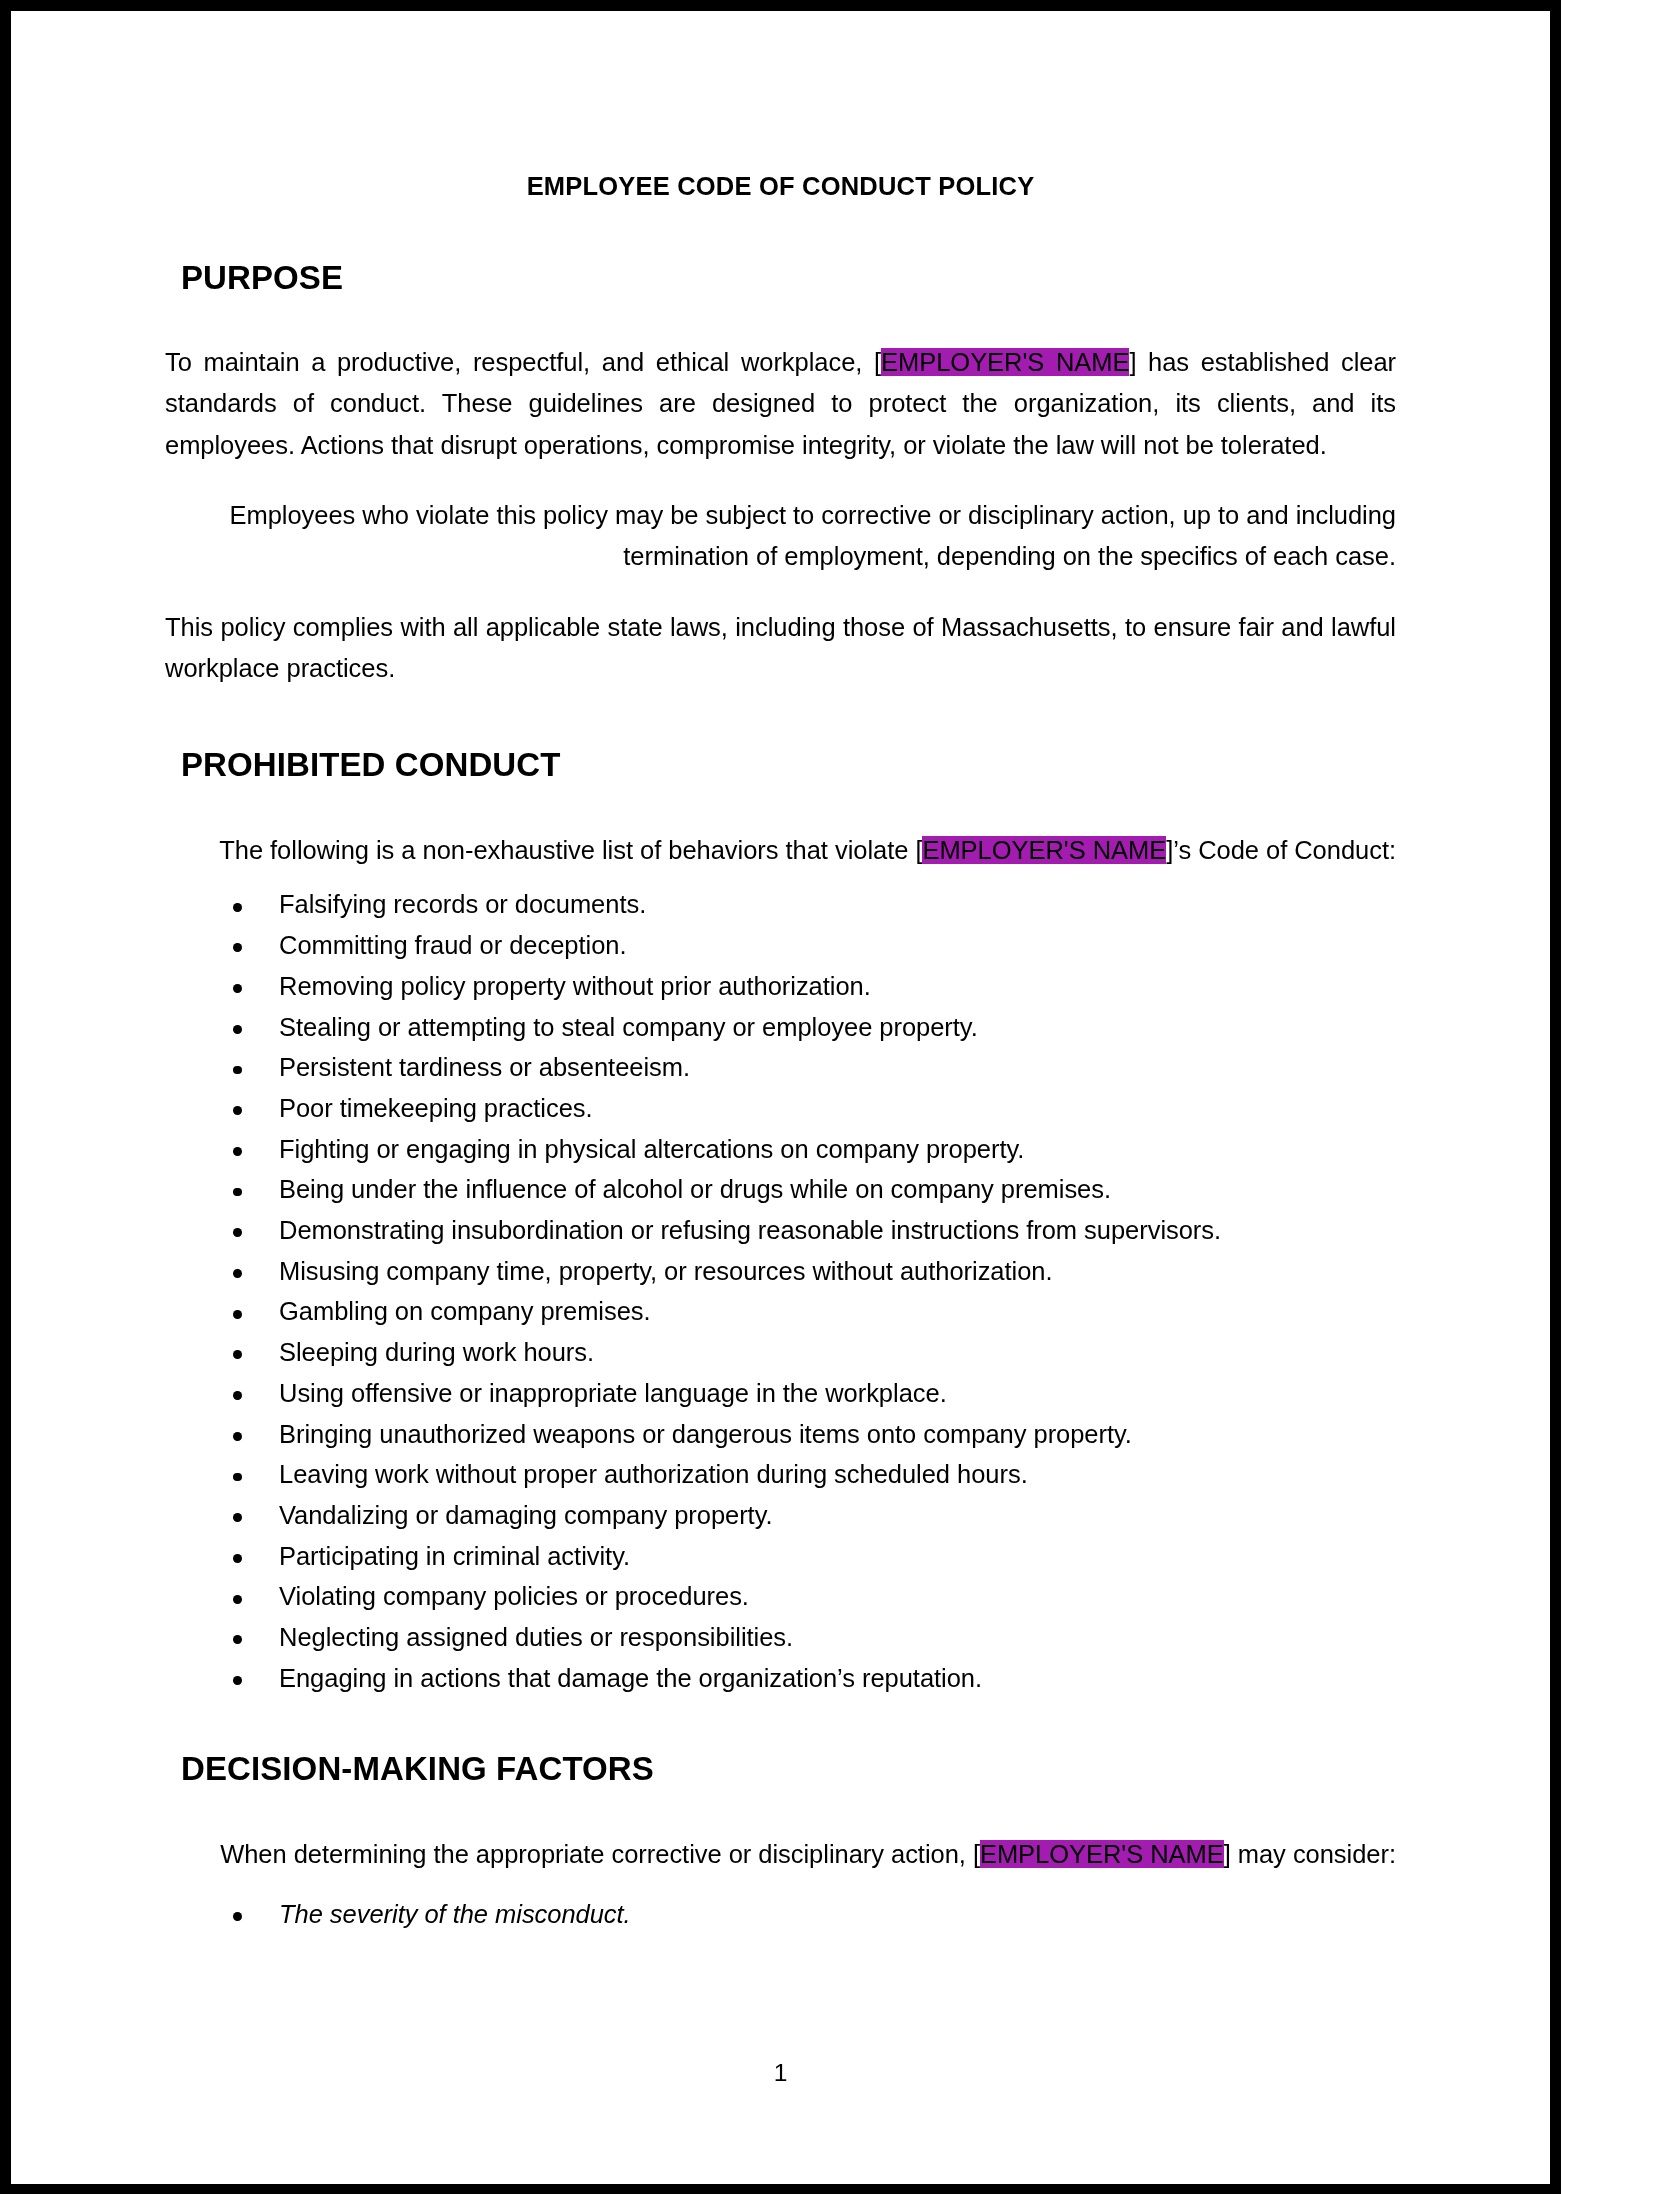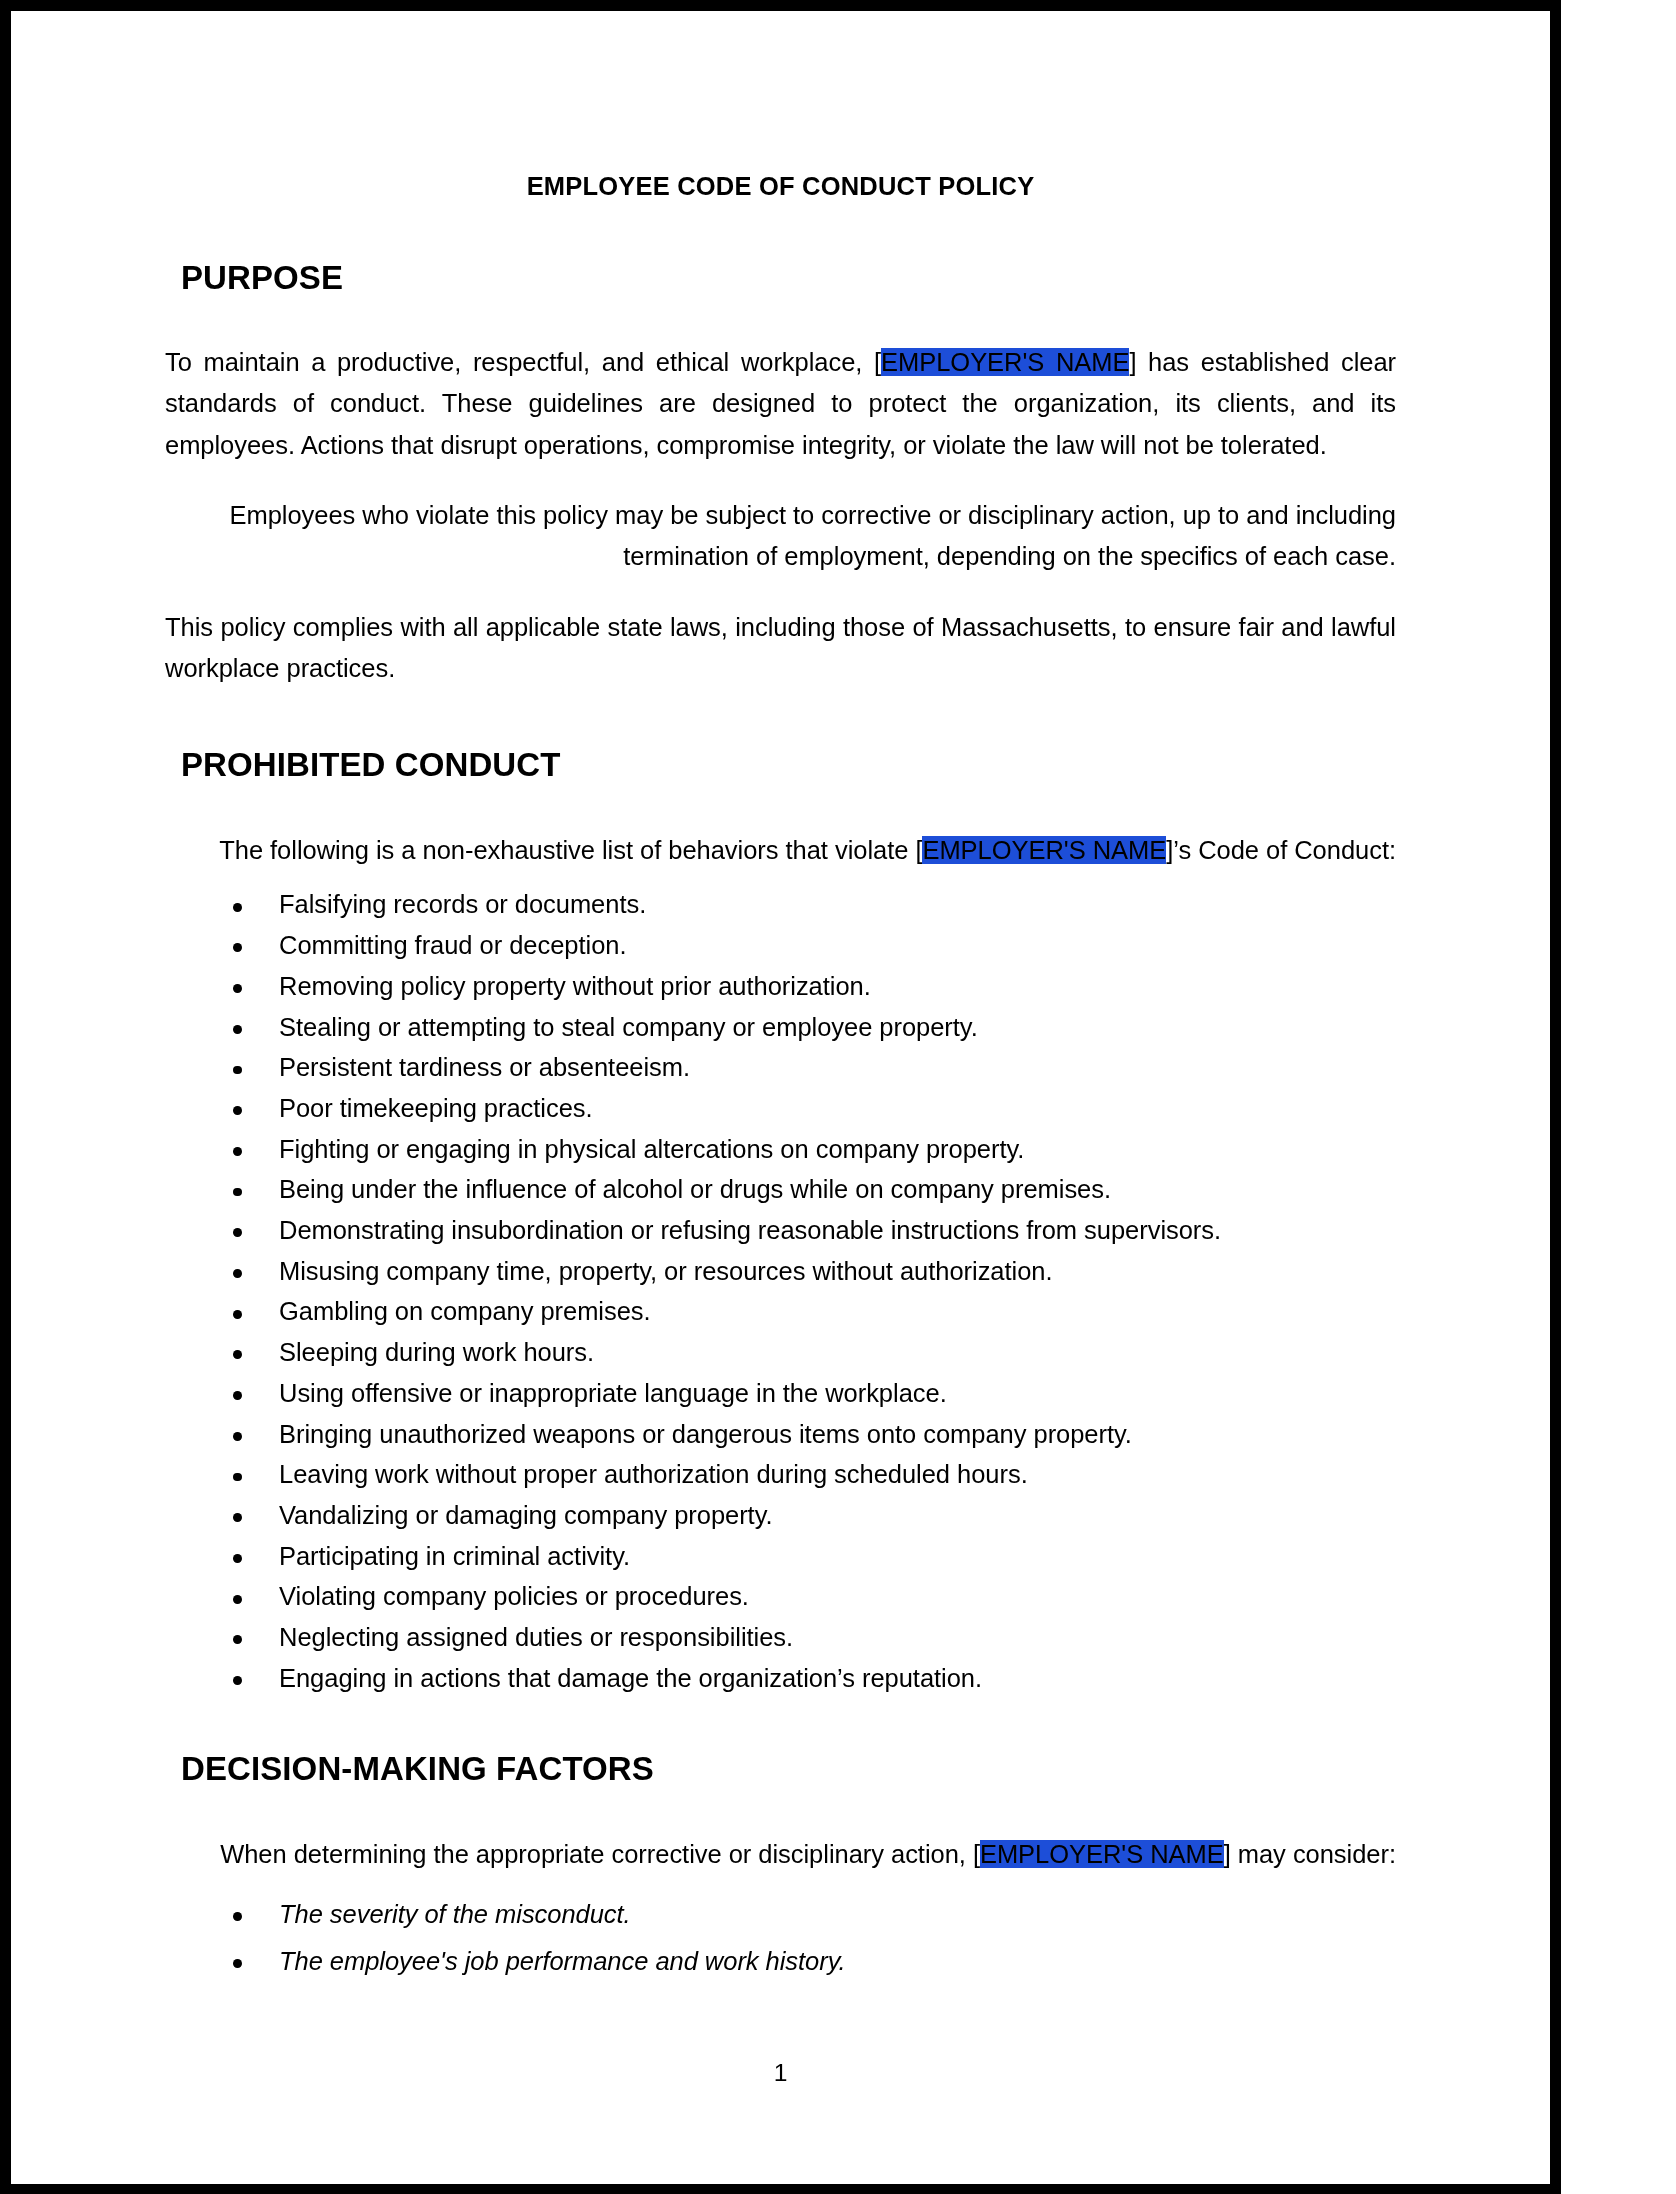--- a/index.html
+++ b/index.html
@@ -60,21 +60,21 @@
     text-align: justify;
     text-justify: inter-word;
     letter-spacing: -0.04px;
   }
 
   .para-plain {
     text-align: right;
   }
 
   .hl {
-    background-color: #1d4ed8;
+    background-color: #a21caf;
     padding: 0;
   }
 
   ul.bullets {
     list-style: none;
     margin: 0;
     padding: 0;
     padding-top: 19.3px;
   }
 
@@ -159,20 +159,19 @@
       <li>Neglecting assigned duties or responsibilities.</li>
       <li>Engaging in actions that damage the organization’s reputation.</li>
     </ul>
 
     <h2 class="section-heading">DECISION-MAKING FACTORS</h2>
 
     <p class="para para-plain"><span>When determining the appropriate corrective or disciplinary action, [</span><span class="hl">EMPLOYER'S NAME</span><span>] may consider:</span></p>
 
     <ul class="bullets factors">
       <li>The severity of the misconduct.</li>
-      <li>The employee's job performance and work history.</li>
     </ul>
 
     <div class="page-number">1</div>
 
   </div>
 </div>
 
 
 </body></html>

